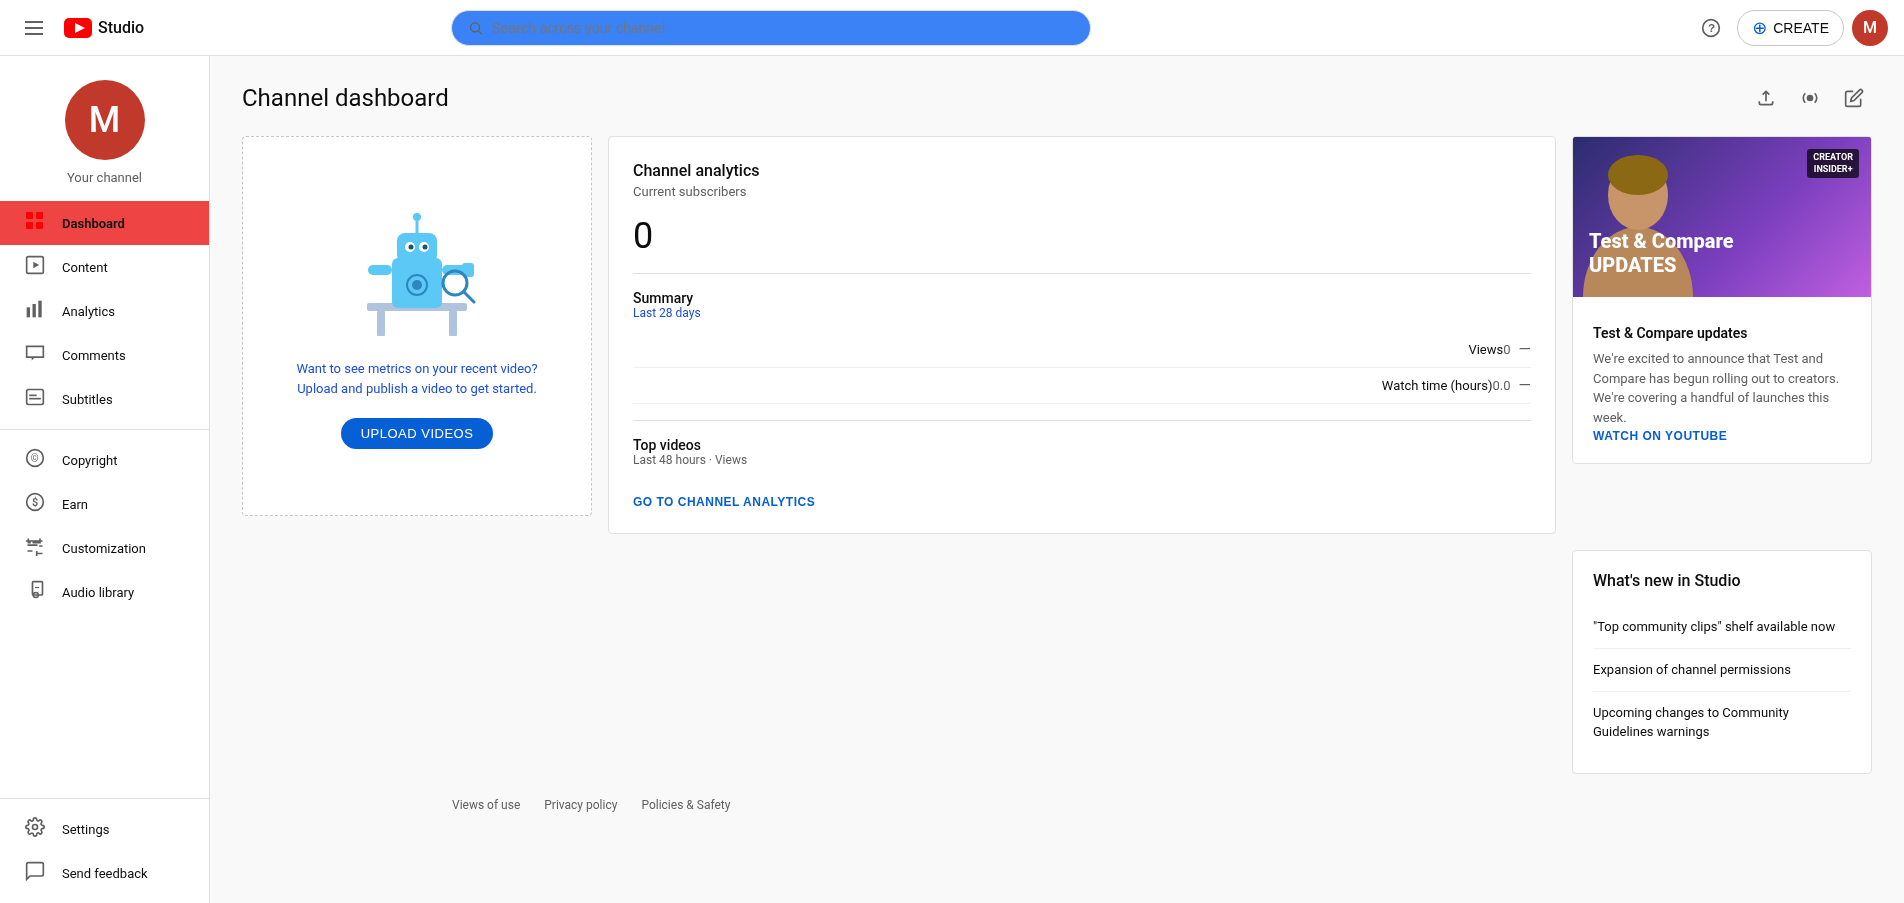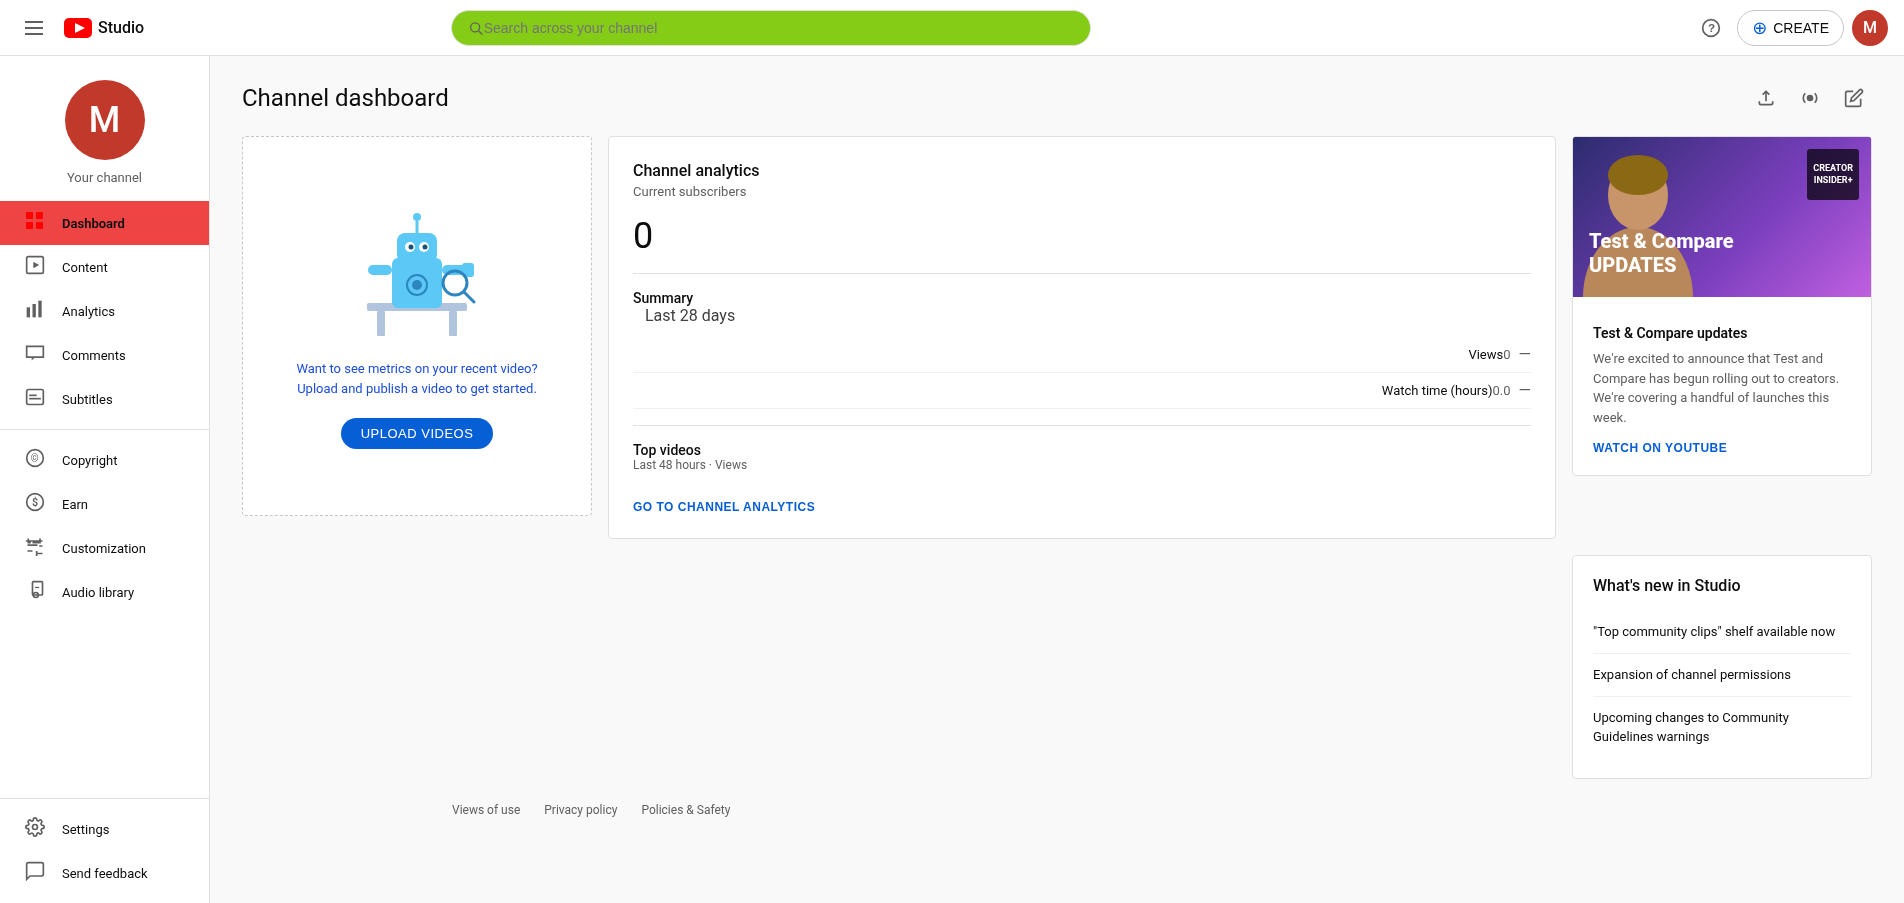--- a/index.html
+++ b/index.html
@@ -12,22 +12,22 @@
       border-bottom: 1px solid #e0e0e0;
       padding: 0 16px; gap: 12px;
       position: fixed; top: 0; left: 0; right: 0; z-index: 100;
     }
     .topnav-logo { display: flex; align-items: center; gap: 6px; text-decoration: none; }
     .yt-icon { width: 28px; height: 20px; }
     .studio-text { font-size: 16px; font-weight: 500; color: #0d0d0d; }
     .topnav-search {
       flex: 1; max-width: 640px; margin: 0 auto;
       display: flex; align-items: center;
-      background: #84cc16; border: 1px solid #e0e0e0;
-      border-radius: 40px; padding: 0 16px; height: 36px; 
+      background: #3b82f6; border: 1px solid #e0e0e0;
+      border-radius: 40px; padding: 0 16px; height: 36px; gap: 8px;
     }
     .topnav-search input {
       border: none; background: transparent; outline: none;
       font-size: 14px; color: #0d0d0d; width: 100%;
     }
     .topnav-right { display: flex; align-items: center; gap: 8px; margin-left: auto; }
     .help-btn {
       width: 36px; height: 36px; border-radius: 50%; border: none;
       background: transparent; cursor: pointer; display: flex; align-items: center; justify-content: center;
       color: #606060; font-size: 18px;
@@ -125,21 +125,21 @@
     
     .analytics-card {
       flex: 1; background: #fff; border: 1px solid #e0e0e0; border-radius: 4px;
       padding: 24px; min-height: 380px;
     }
     .card-title { font-size: 16px; font-weight: 500; margin-bottom: 4px; }
     .card-subtitle { font-size: 13px; color: #606060; margin-bottom: 16px; }
     .subscribers-count { font-size: 36px; font-weight: 400; margin-bottom: 16px; }
     .card-divider { height: 1px; background: #e0e0e0; margin: 16px 0; }
     .summary-label { font-size: 14px; font-weight: 500; }
-    .summary-period { font-size: 16px; color: #404040; margin-bottom: 12px; margin-left: 12px; }
+    .summary-period { font-size: 12px; color: #1d4ed8; margin-bottom: 12px; }
     .summary-row {
       display: flex; align-items: center; justify-content: flex-end;
       padding: 8px 0; border-bottom: 1px solid #f0f0f0;
       font-size: 13px;
     }
     .summary-row:last-of-type { border-bottom: none; }
     .summary-row-right { display: flex; align-items: center; gap: 8px; color: #606060; }
     .summary-dash { font-size: 16px; }
     .top-videos-title { font-size: 14px; font-weight: 500; margin-bottom: 0; }
     .top-videos-period { font-size: 12px; color: #606060; margin-bottom: 12px; }
@@ -159,28 +159,28 @@
       width: 100%; height: 160px; background: #4a4a8a; position: relative;
       overflow: hidden; display: flex; align-items: center; justify-content: center;
     }
     .creator-thumbnail-bg {
       position: absolute; inset: 0;
       background: linear-gradient(135deg, #2c2c6e 0%, #7b3fbe 60%, #c060e0 100%);
     }
     .creator-badge {
       position: absolute; top: 12px; right: 12px;
       background: rgba(0,0,0,0.7); color: #fff; font-size: 9px; font-weight: 700;
-      padding: 14px 6px; border-radius: 3px; text-align: center; line-height: 1.3;
+      padding: 3px 6px; border-radius: 3px; text-align: center; line-height: 1.3;
     }
     .creator-thumbnail-text {
       position: absolute; bottom: 20px; left: 16px; right: 56px;
       color: #fff; font-size: 20px; font-weight: 800; line-height: 1.2;
     }
     .creator-card-title { font-size: 14px; font-weight: 600; margin-bottom: 8px; margin-top: 12px; }
-    .creator-card-desc { font-size: 13px; color: #606060; line-height: 1.5; margin-bottom: 12px; }
+    .creator-card-desc { font-size: 13px; color: #606060; line-height: 1.5; }
     .watch-btn {
       background: transparent; border: none; color: #065fd4;
       font-size: 12px; font-weight: 600; cursor: pointer;
       letter-spacing: 0.5px; padding: 0;
     }
 
     
     .second-row { display: flex; gap: 16px; margin-top: 16px; align-items: flex-start; }
     .spacer-card { flex: 0 0 350px; } 
 

